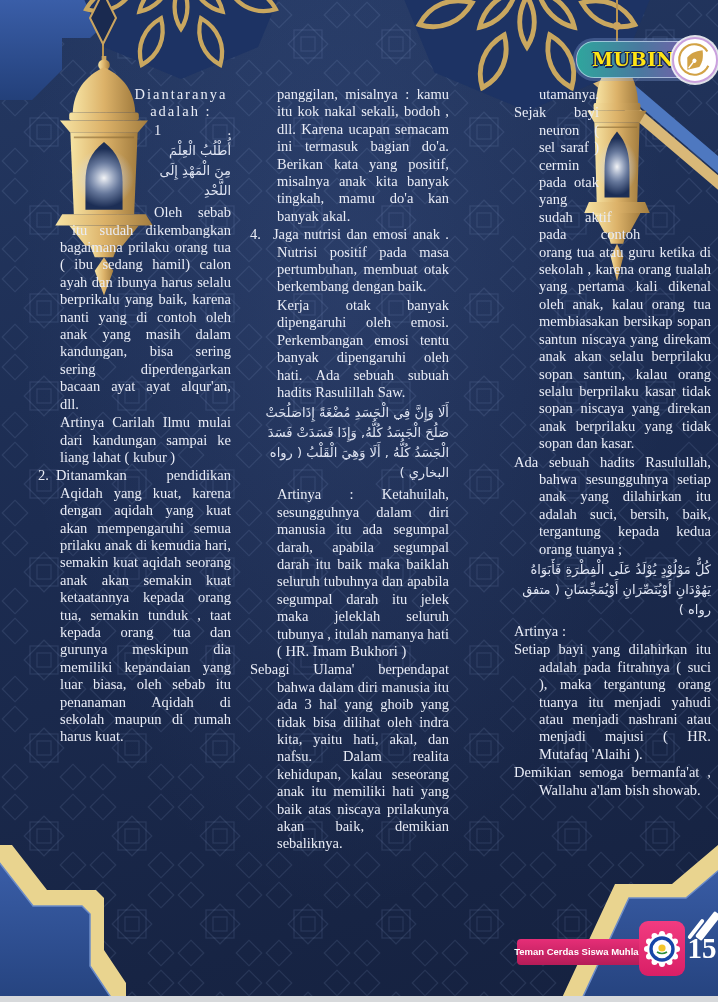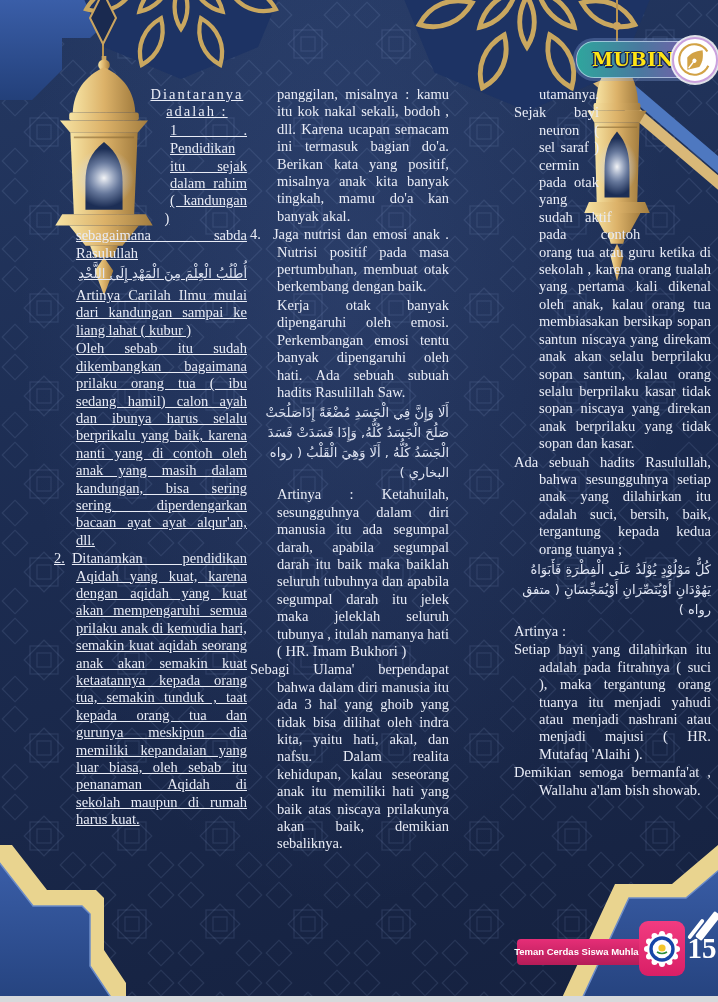--- a/index.html
+++ b/index.html
@@ -5,21 +5,21 @@
   html,body{margin:0;padding:0;background:#0e1830;}
   .page{position:relative;width:718px;height:1002px;overflow:hidden;
         background:linear-gradient(165deg,#243862 0%,#1c2c51 45%,#15213f 100%);
         font-family:"Liberation Serif",serif;}
   .page::before{content:"";position:absolute;inset:0;z-index:1;pointer-events:none;
         background:radial-gradient(ellipse at 48% 30%, rgba(110,140,210,.14), rgba(0,0,0,0) 62%);}
   .decor{position:absolute;left:0;top:0;z-index:2;pointer-events:none;}
   
   .col{position:absolute;top:86px;z-index:5;color:#e9ecf6;
        font:14.5px/17.4px "Liberation Serif",serif;text-align:justify;max-height:916px;overflow:hidden;}
-  #col1{left:54px;width:193px;text-decoration:underline;}
+  #col1{left:38px;width:193px;}
   #col2{left:250px;width:199px;}
   #col3{left:514px;width:197px;}
   .col p{margin:0 0 1px 0;}
   .c1p{padding-left:22px;}
   .c2p{padding-left:27px;}
   .ind3{padding-left:25px;}
   .hang1{padding-left:22px;text-indent:-22px;}
   .hang2{padding-left:27px;text-indent:-27px;}
   .hang3{padding-left:25px;text-indent:-25px;}
   .hang1 .num{padding-right:7px;}
@@ -169,24 +169,23 @@
     <g>
       <polygon points="718,845 672,884 615,884 560,1002 718,1002" fill="#e9d48f"></polygon>
       <polygon points="718,845 672,884 615,884 560,1002 718,1002" transform="translate(14,14)" fill="url(#gRoyal)" stroke="#6c8cc8" stroke-width="1.5"></polygon>
     </g>
   </svg>
 
   <div class="col" id="col1">
     <div class="f-lantern-l"></div>
     <p class="intro">Diantaranya adalah :</p>
     <p class="marker">1 .</p>
-    <p class="c1p">Pendidikan itu sejak dalam rahim ( kandungan ) sebagaimana sabda Rasulullah</p>
     <p class="ar">أُطْلُبُ الْعِلْمَ مِنَ الْمَهْدِ إِلَى اللَّحْدِ</p>
+    <p class="c1p">Oleh sebab itu sudah dikembangkan bagaimana prilaku orang tua ( ibu sedang hamil) calon ayah dan ibunya harus selalu berprikalu yang baik, karena nanti yang di contoh oleh anak yang masih dalam kandungan, bisa sering sering diperdengarkan bacaan ayat ayat alqur'an, dll.</p>
     <p class="c1p">Artinya Carilah Ilmu mulai dari kandungan sampai ke liang lahat ( kubur )</p>
-    <p class="c1p">Oleh sebab itu sudah dikembangkan bagaimana prilaku orang tua ( ibu sedang hamil) calon ayah dan ibunya harus selalu berprikalu yang baik, karena nanti yang di contoh oleh anak yang masih dalam kandungan, bisa sering sering diperdengarkan bacaan ayat ayat alqur'an, dll.</p>
     <p class="hang1"><span class="num">2.</span><span>Ditanamkan pendidikan Aqidah yang kuat, karena dengan aqidah yang kuat akan mempengaruhi semua prilaku anak di kemudia hari, semakin kuat aqidah seorang anak akan semakin kuat ketaatannya kepada orang tua, semakin tunduk , taat kepada orang tua dan gurunya meskipun dia memiliki kepandaian yang luar biasa, oleh sebab itu penanaman Aqidah di sekolah maupun di rumah harus kuat.</span></p>
     <div class="f-star"></div>
   </div>
 
   <div class="col" id="col2">
     <p class="c2p">panggilan, misalnya : kamu itu kok nakal sekali, bodoh , dll. Karena ucapan semacam ini termasuk bagian do'a. Berikan kata yang positif, misalnya anak kita banyak tingkah, mamu do'a kan banyak akal.</p>
     <p class="hang2"><span class="num">4.</span><span>Jaga nutrisi dan emosi anak . Nutrisi positif pada masa pertumbuhan, membuat otak berkembang dengan baik.</span></p>
     <p class="c2p">Kerja otak banyak dipengaruhi oleh emosi. Perkembangan emosi tentu banyak dipengaruhi oleh hati. Ada sebuah subuah hadits Rasulillah Saw.</p>
     <p class="ar">أَلَا وَإِنَّ فِي الْجَسَدِ مُضْغَةً إِذَاصَلُحَتْ صَلُحَ الْجَسَدُ كُلُّهُ, وَإِذَا فَسَدَتْ فَسَدَ الْجَسَدُ كُلُّهُ , أَلَا وَهِيَ الْقَلْبُ ( رواه البخاري )</p>
     <p class="c2p">Artinya : Ketahuilah, sesungguhnya dalam diri manusia itu ada segumpal darah, apabila segumpal darah itu baik maka baiklah seluruh tubuhnya dan apabila segumpal darah itu jelek maka jeleklah seluruh tubunya , itulah namanya hati ( HR. Imam Bukhori )</p>

